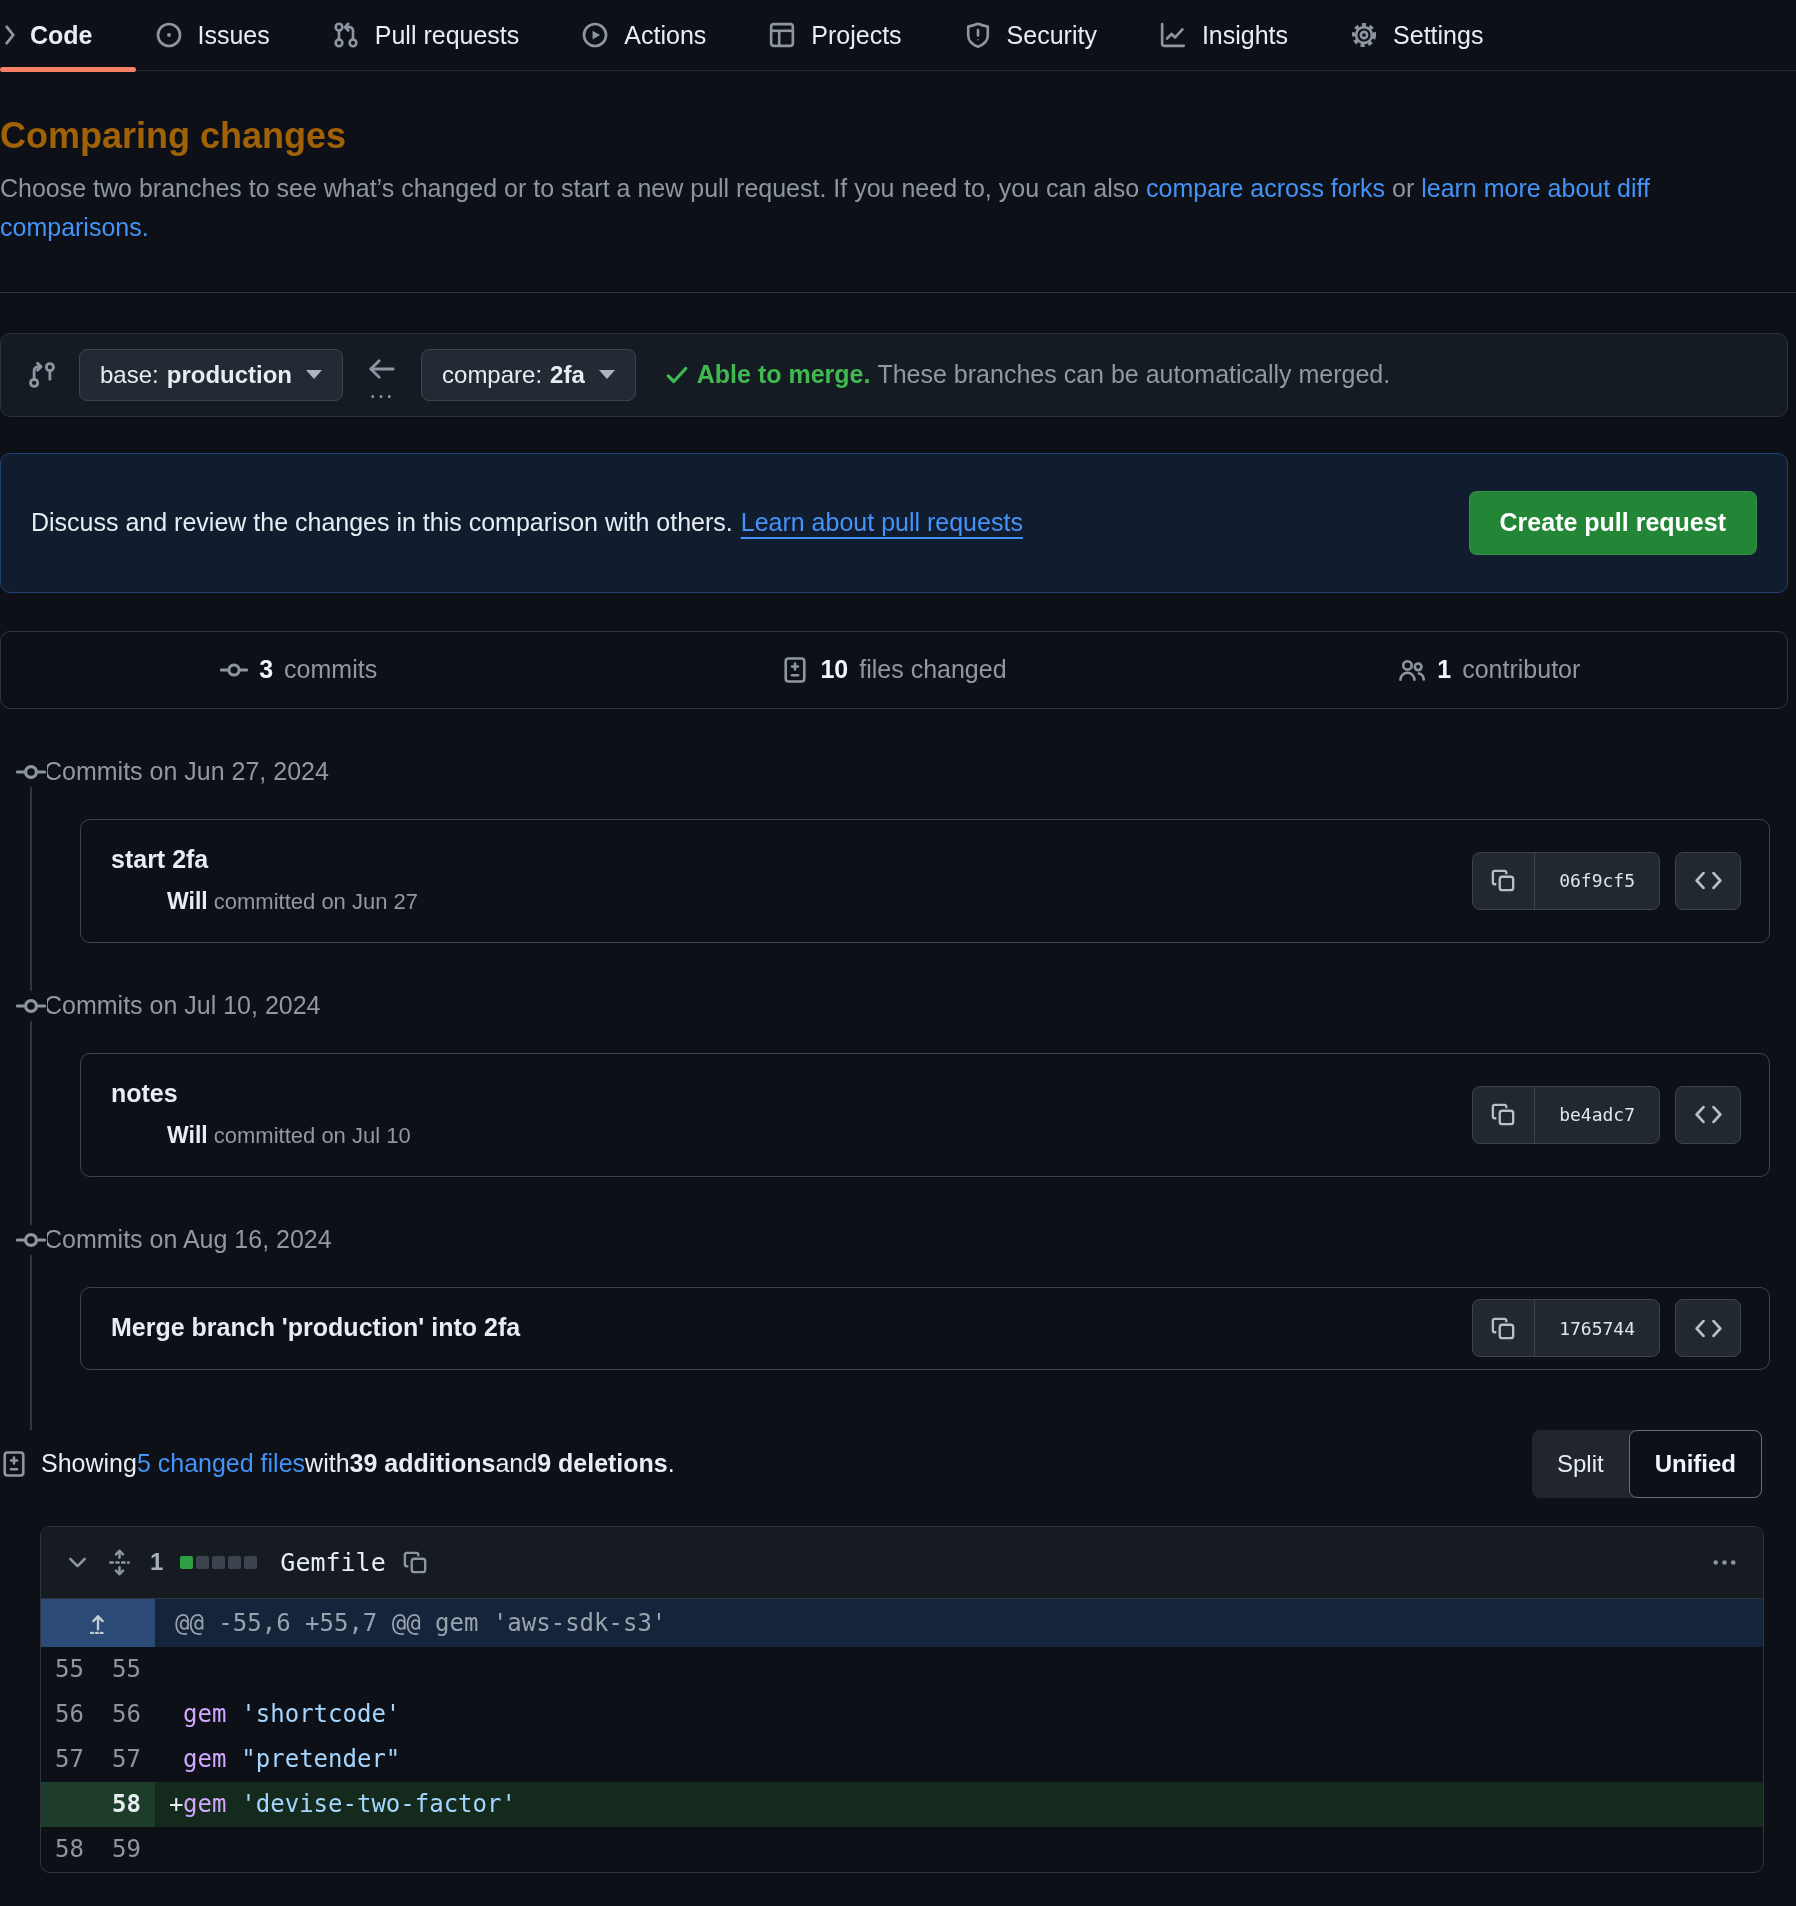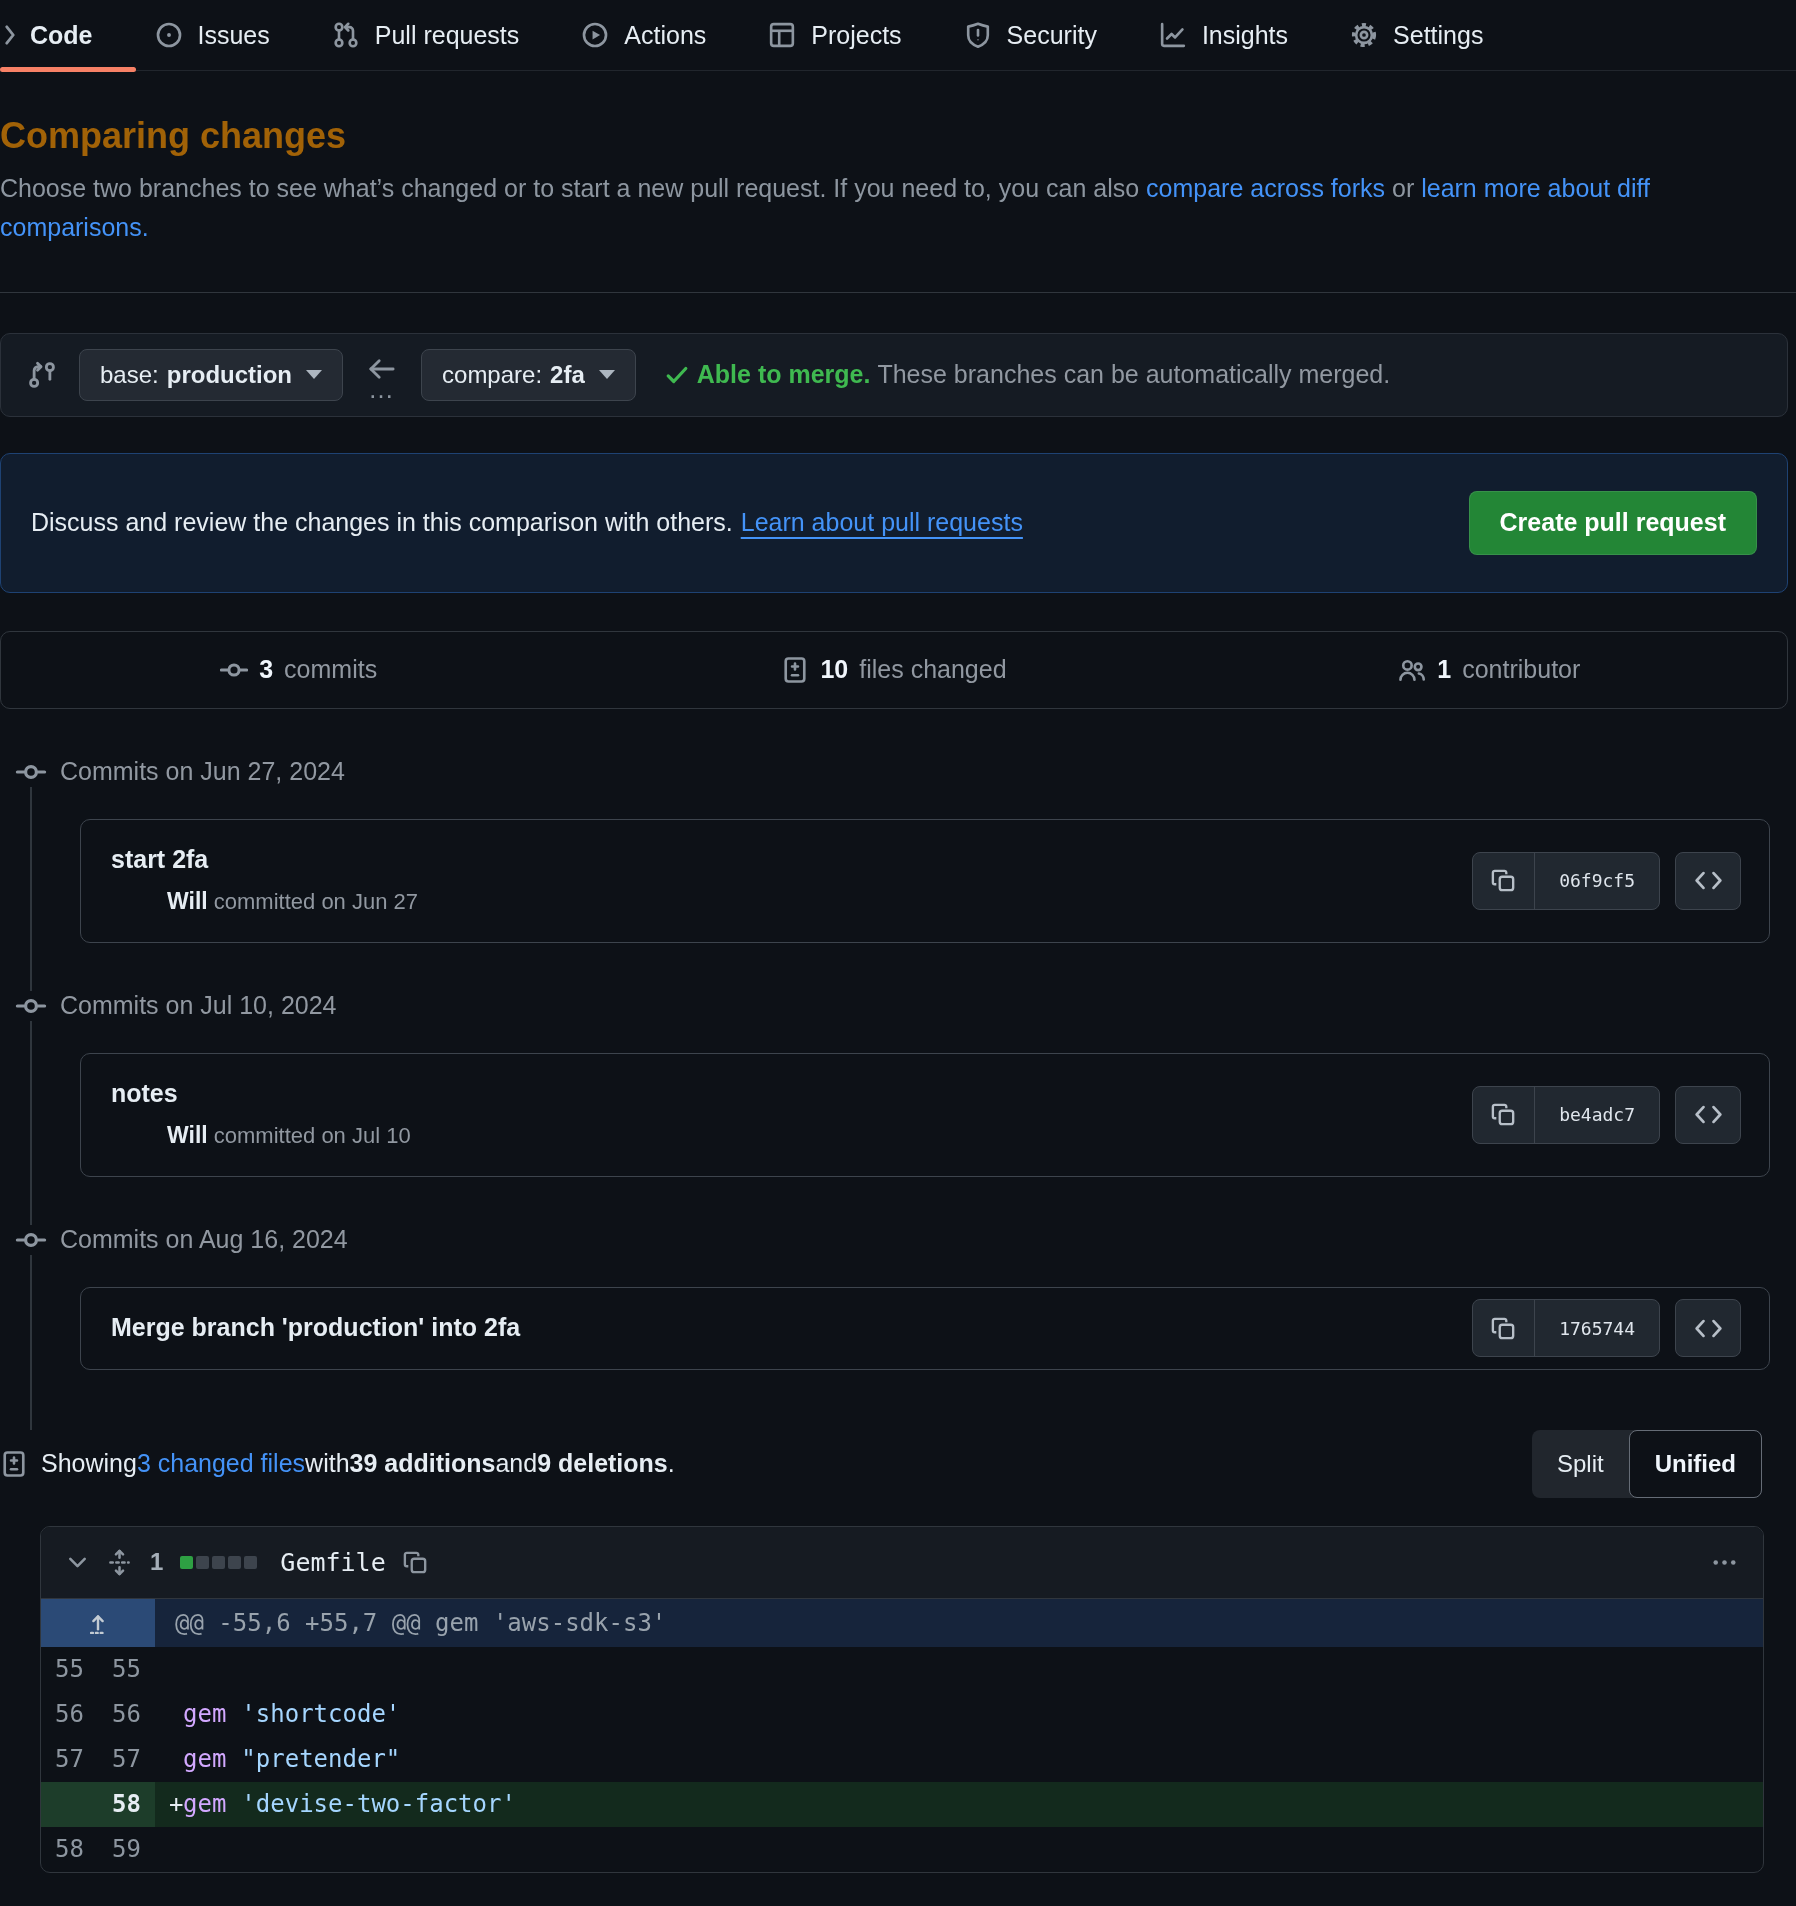--- a/index.html
+++ b/index.html
@@ -44,21 +44,21 @@
   .create-pr-btn { margin-left:auto; background:#238636; border:1px solid rgba(240,246,252,.1); color:#fff; font-weight:700; font-size:25px; padding:0 30px; height:64px; border-radius:8px; cursor:pointer; font-family:inherit; }
 
   
   .stats-bar { margin:38px 8px 0 0; border:1px solid #30363d; border-radius:10px; height:78px; display:flex; align-items:center; }
   .stat { flex:1; display:flex; align-items:center; justify-content:center; gap:11px; font-size:25px; color:#9198a1; cursor:pointer; }
   .stat b { color:#f0f6fc; font-weight:700; }
 
   
   .timeline { position:relative; }
   .timeline::before { content:""; position:absolute; left:30px; top:30px; bottom:-60px; width:2px; background:#2f363d; }
-  .commit-heading { position:relative; margin-top:46px; height:34px; display:flex; align-items:center; padding-left:60px; font-size:25px; color:#9198a1; }
+  .commit-heading { position:relative; margin-top:46px; height:34px; display:flex; align-items:center; padding-left:44px; font-size:25px; color:#9198a1; }
   .node-ic { position:absolute; left:15px; top:50%; transform:translateY(-50%); background:#0d1117; padding:4px 0; color:#8d96a0; }
   .commit-card { position:relative; margin:30px 26px 0 80px; border:1px solid #3d444d; border-radius:10px; padding:25px 30px 27px; }
   .commit-title { font-size:25px; font-weight:700; color:#e6edf3; cursor:pointer; }
   .commit-meta { margin:14px 0 0 56px; font-size:22px; color:#9198a1; }
   .commit-meta .author { font-weight:700; color:#e6edf3; font-size:23px; }
   .commit-ctrls { position:absolute; right:28px; top:50%; transform:translateY(-50%); display:flex; align-items:center; gap:15px; }
   .sha-group { display:flex; align-items:stretch; height:58px; border:1px solid #3d444d; border-radius:8px; overflow:hidden; background:#212830; }
   .sha-copy { width:62px; display:flex; align-items:center; justify-content:center; border-right:1px solid #3d444d; color:#b7bfc8; cursor:pointer; }
   .sha-text { display:flex; align-items:center; padding:0 24px; font-family:"DejaVu Sans Mono", monospace; font-size:18px; color:#dfe5ec; cursor:pointer; }
   .code-btn { width:66px; height:58px; display:flex; align-items:center; justify-content:center; border:1px solid #3d444d; border-radius:8px; background:#212830; color:#b7bfc8; cursor:pointer; }
@@ -381,21 +381,21 @@
 
   <div class="files-summary">
     <span class="ic fs-ic">
         <svg width="28" height="28" viewBox="0 0 16 16" fill="none" stroke="currentColor" stroke-width="1.5" stroke-linecap="round" stroke-linejoin="round">
           <rect x="2.7" y="1.4" width="10.6" height="13.2" rx="1.6"></rect>
           <path d="M8 4.3v3.4M6.3 6h3.4"></path>
           <path d="M6.3 11h3.4"></path>
         </svg>
       </span>
     <span>Showing </span>
-      <a>3 changed files</a>
+      <a>5 changed files</a>
       <span> with </span>
       <b>39 additions</b>
       <span> and </span>
       <b>9 deletions</b>
       <span>.</span>
     <div class="seg">
       <span class="seg-item">Split</span>
       <span class="seg-item selected">Unified</span>
     </div>
   </div>

